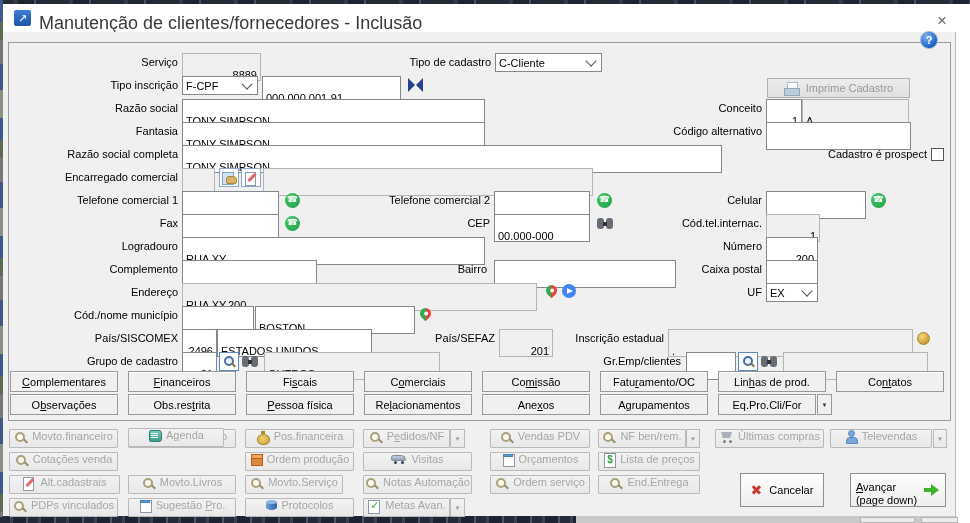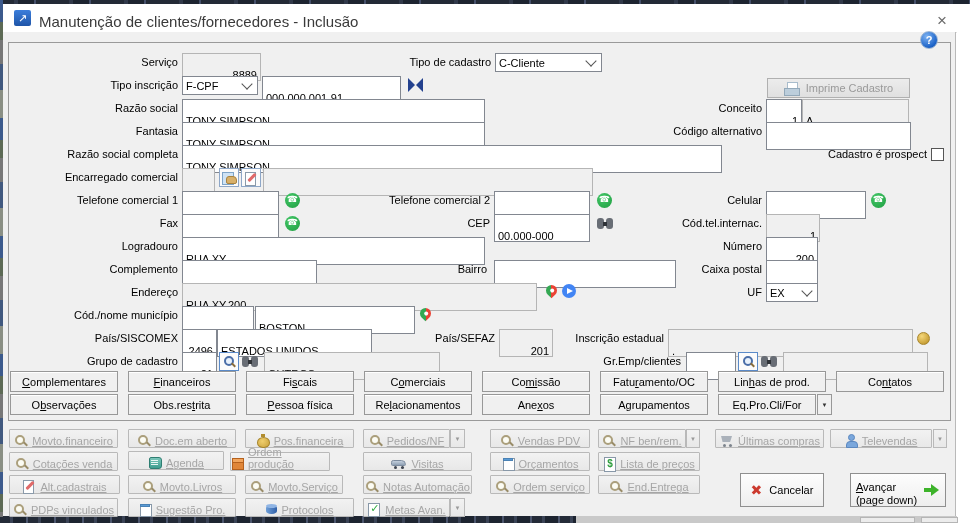--- a/index.html
+++ b/index.html
@@ -12,41 +12,41 @@
   .bg-bottom{position:absolute;left:0;top:516px;width:576px;height:7px;
     background:repeating-linear-gradient(90deg,#242b38 0 10px,#3a4356 10px 13px,#1d2430 13px 26px,#4c566e 26px 28px);}
   .bg-bottom-r{position:absolute;left:576px;top:516px;width:381px;height:7px;background:#c9c9c9;}
   .bg-btn1{position:absolute;left:860px;top:517px;width:55px;height:6px;background:#ececec;border:1px solid #b5b5b5;box-sizing:border-box;}
   .bg-btn2{position:absolute;left:921px;top:517px;width:37px;height:6px;background:#ececec;border:1px solid #b5b5b5;box-sizing:border-box;}
 
   
   .titlebar{position:absolute;left:3px;top:4px;width:954px;height:28px;background:#fff;border-bottom:1px solid #e3e3e3;}
   .appicon{position:absolute;left:11px;top:6px;width:17px;height:16px;border-radius:2px;background:linear-gradient(#3c7edb,#1f55a8);color:#fff;font-size:11px;line-height:16px;text-align:center;}
   .appicon::after{content:'↗';}
-  .title{position:absolute;left:36px;top:9px;color:#3a3a3a;font-size:15px;white-space:nowrap;}
+  .title{position:absolute;left:36px;top:9px;color:#3a3a3a;font-size:18px;white-space:nowrap;}
   .closex{position:absolute;left:926px;top:6px;width:26px;height:22px;color:#6b6b6b;font-size:17px;line-height:22px;text-align:center;cursor:default;}
   .winbody{position:absolute;left:3px;top:32px;width:953px;height:484px;background:#f0f0f0;border-right:1px solid #b9b9b9;box-sizing:border-box;}
 
   .groupbox{position:absolute;left:8px;top:42px;width:943px;height:379px;border:1px solid #9a9a9a;box-sizing:border-box;}
   .help{position:absolute;left:920px;top:31px;width:18px;height:18px;border-radius:50%;
     background:radial-gradient(circle at 35% 28%,#7cb2f2,#1c63c8 70%,#0c4aa0);border:1px solid #9db6d4;box-sizing:border-box;
     color:#fff;font-weight:bold;font-size:11px;line-height:16px;text-align:center;z-index:5;}
 
   .lbl{position:absolute;height:19px;line-height:19px;text-align:right;white-space:nowrap;color:#000;}
   .fld{position:absolute;height:19px;box-sizing:border-box;border:1px solid #828790;background:#fff;line-height:17px;padding:13px 3px;white-space:nowrap;overflow:hidden;}
   .ro{background:#f0f0f0;border-color:#b5b5b5;}
   .num{text-align:right;}
   .cmb{position:absolute;height:19px;box-sizing:border-box;border:1px solid #828790;background:#fff;display:flex;align-items:center;justify-content:space-between;padding:0 3px;}
   .chev{width:7px;height:7px;border:solid #555;border-width:0 1.5px 1.5px 0;transform:rotate(45deg);margin:-3px 3px 0 0;flex:none;}
   .chk{position:absolute;width:13px;height:13px;background:#fff;border:1px solid #555;box-sizing:border-box;}
 
   .tbtn{position:absolute;height:21px;box-sizing:border-box;border:1px solid #989898;background:#f0f0f0;box-shadow:inset 0 1px 0 #fff;
     display:flex;align-items:center;justify-content:center;color:#000;}
   .qbtn{position:absolute;height:19px;box-sizing:border-box;border:1px solid #b9b9b9;background:linear-gradient(#f2f2f2,#e8e8e8);
-    color:#a6a6a6;display:flex;align-items:flex-end;justify-content:center;gap:4px;border-radius:1px;text-decoration:underline;}
+    color:#a6a6a6;display:flex;align-items:flex-start;justify-content:center;gap:4px;border-radius:1px;}
   .qarr{position:absolute;height:19px;box-sizing:border-box;border:1px solid #b9b9b9;background:linear-gradient(#f2f2f2,#e8e8e8);
     color:#9a9a9a;font-size:6px;display:flex;align-items:center;justify-content:center;}
   .tarr{position:absolute;height:21px;box-sizing:border-box;border:1px solid #989898;background:#f0f0f0;color:#333;font-size:6px;display:flex;align-items:center;justify-content:center;}
   .abtn{position:absolute;height:34px;box-sizing:border-box;border:1px solid #8f8f8f;background:linear-gradient(#fdfdfd,#eee);
     display:flex;align-items:center;justify-content:center;gap:7px;color:#000;}
   .imprime{position:absolute;left:767px;top:78px;width:143px;height:20px;box-sizing:border-box;border:1px solid #b0b0b0;
     background:linear-gradient(#ececec,#e0e0e0);color:#9a9a9a;display:flex;align-items:center;justify-content:center;gap:6px;}
 
   .icbtn{position:absolute;width:20px;height:19px;box-sizing:border-box;border:1px solid #8ea7c8;background:#fbfbfb;display:flex;align-items:center;justify-content:center;}
   .magfrm{border-color:#5a8ac8;}
@@ -328,25 +328,25 @@
   <div class="qbtn" style="left:830px;top:429px;width:102px">
     <span class="ic iperson"></span>
       <span>Televendas</span>
     </div>
   <div class="qarr" style="left:933px;top:429px;width:14px">▼</div>
 
   <div class="qbtn" style="left:9px;top:452px;width:109px">
     <span class="ic imag"></span>
       <span>Cotações venda</span>
     </div>
-  <div class="qbtn" style="left:128px;top:451px;width:96px">
+  <div class="qbtn" style="left:128px;top:428px;width:96px">
     <span class="ic ibook"></span>
       <span>A<u>g</u>enda</span>
     </div>
-  <div class="qbtn" style="left:230px;top:452px;width:100px">
+  <div class="qbtn" style="left:245px;top:452px;width:109px">
     <span class="ic ibox"></span>
       <span>Ordem produção</span>
     </div>
   <div class="qbtn" style="left:363px;top:452px;width:109px">
     <span class="ic icar"></span>
       <span>Visitas</span>
     </div>
   <div class="qbtn" style="left:490px;top:452px;width:100px">
     <span class="ic inote"></span>
       <span>Orçamentos</span>

